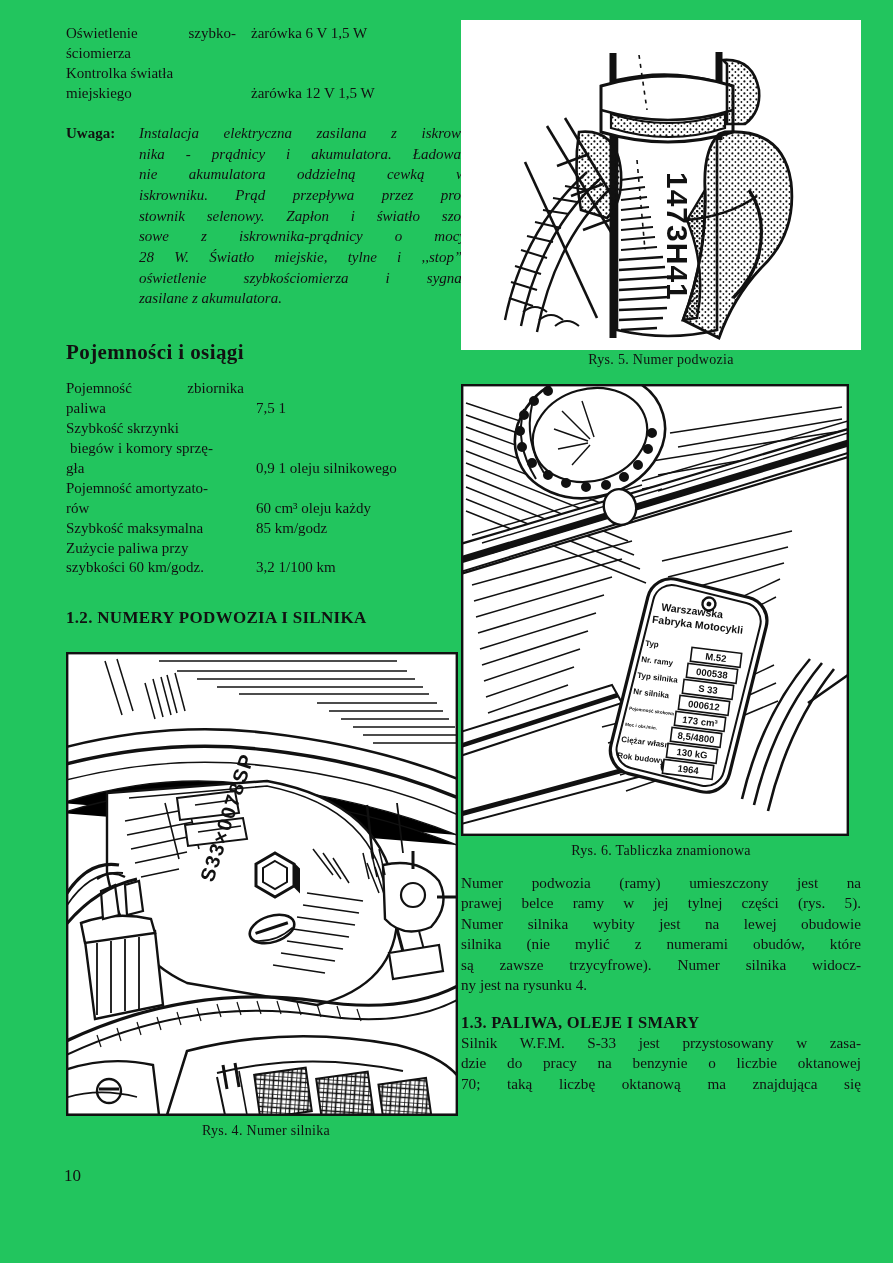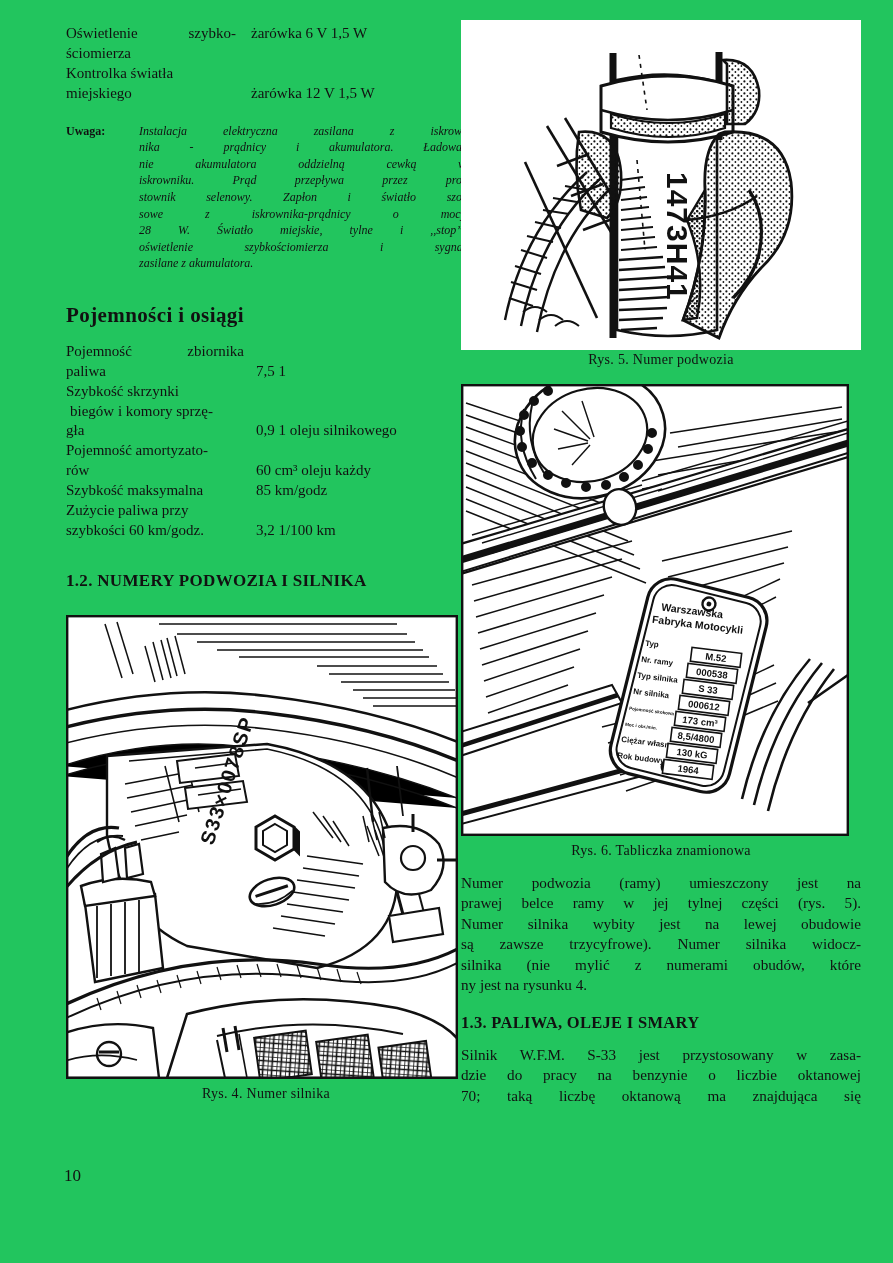--- a/index.html
+++ b/index.html
@@ -20,21 +20,21 @@
   table.spec td{vertical-align:bottom;padding:0;font-size:15px;line-height:1.33;}
   td.lbl{width:185px;padding-right:6px;}
   td.val{width:auto;white-space:nowrap;}
   .stretch{
     display:block;
     text-align:justify;
     text-align-last:justify;
     width:170px;
   }
 
-  .note{margin-top:19px;font-size:12px;line-height:1.38;}
+  .note{margin-top:19px;font-size:15px;line-height:1.38;}
   .note .tag{font-weight:bold;font-style:normal;float:left;margin-right:6px;}
   .note .body{
     font-style:italic;
     margin-left:73px;
     text-align:justify;
     text-align-last:left;
   }
   .note .body .ln{display:block;text-align:justify;text-align-last:justify;}
   .note .body .ln.last{text-align-last:left;}
 
@@ -579,29 +579,29 @@
           <rect x="0.7" y="0.7" width="384.6" height="448.6" fill="none" stroke="#111" stroke-width="1.4"></rect>
         </svg>
       </div>
       <div class="cap">Rys. 6. Tabliczka znamionowa</div>
     </div>
 
     <div class="rtext" style="margin-top:14px">
       <span class="ln">Numer podwozia (ramy) umieszczony jest na</span>
       <span class="ln">prawej belce ramy w jej tylnej części (rys. 5).</span>
       <span class="ln">Numer silnika wybity jest na lewej obudowie</span>
+      <span class="ln">silnika (nie mylić z numerami obudów, które</span>
       <span class="ln">są zawsze trzycyfrowe). Numer silnika widocz-</span>
-      <span class="ln">silnika (nie mylić z numerami obudów, które</span>
       <span class="ln last">ny jest na rysunku 4.</span>
     </div>
 
 
     <h2 class="sec" style="margin-top:17px;font-size:16.5px">1.3. PALIWA, OLEJE I SMARY</h2>
 
-    <div class="rtext" style="margin-top:12px">
+    <div class="rtext" style="margin-top:0">
       <span class="ln">Silnik W.F.M. S-33 jest przystosowany w zasa-</span>
       <span class="ln">dzie do pracy na benzynie o liczbie oktanowej</span>
       <span class="ln">70; taką liczbę oktanową ma znajdująca się</span>
     </div>
 
   </div>
 
   <div class="pageno">10</div>
 
 </div>

